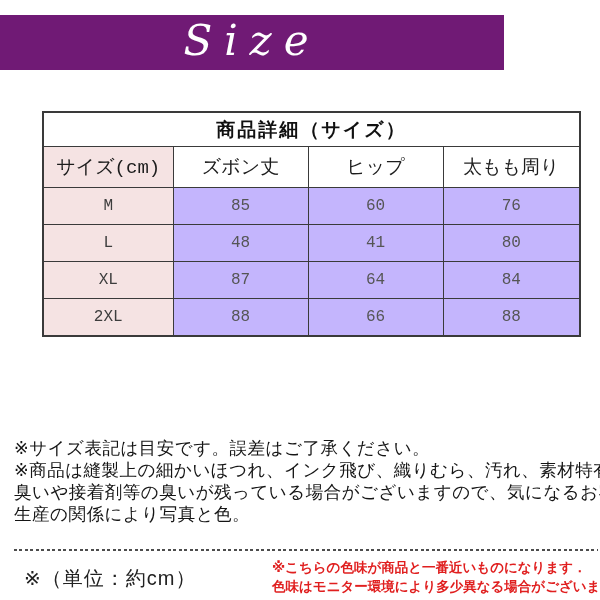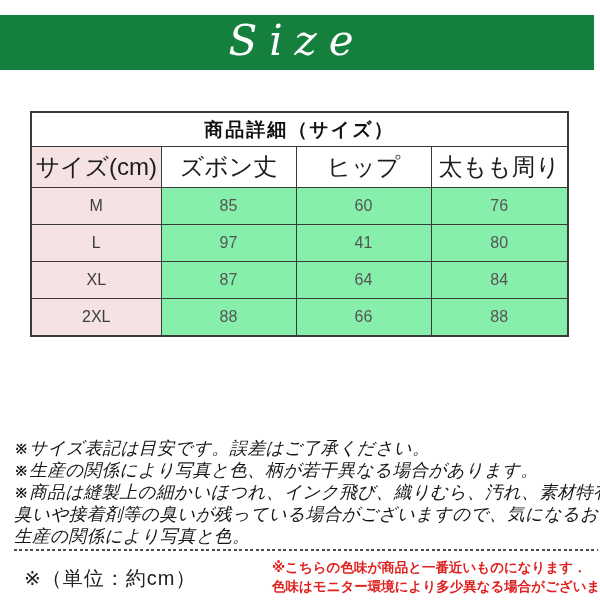--- a/index.html
+++ b/index.html
@@ -3,53 +3,53 @@
 <meta charset="utf-8">
 <style>
   html,body{margin:0;padding:0;}
   body{
     width:600px;height:600px;position:relative;background:#ffffff;
     font-family:"Liberation Sans","DejaVu Sans",sans-serif;
     color:#1a1a1a;overflow:hidden;
   }
   
   .banner{
-    position:absolute;left:0;top:15px;width:594px;height:55px;
-    background:#15803d;display:flex;align-items:center;justify-content:center;
+    position:absolute;left:0;top:15px;width:504px;height:55px;
+    background:#701a75;display:flex;align-items:center;justify-content:center;
   }
   .banner .size-title{
     color:#ffffff;font-family:"DejaVu Serif","Liberation Serif",serif;
     font-style:italic;font-size:42px;letter-spacing:12px;
     transform:translateY(-2px);
   }
   
   table.size-table{
-    position:absolute;left:30px;top:111px;width:537px;
+    position:absolute;left:42px;top:111px;width:537px;
     border-collapse:collapse;table-layout:fixed;
-    font-family:Liberation Sans, sans-serif;
+    font-family:Liberation Mono, monospace;
   }
   table.size-table td,table.size-table th{
     border:1px solid #3a3a3a;text-align:center;vertical-align:middle;
     padding:0;overflow:hidden;white-space:nowrap;
   }
   table.size-table{border:2px solid #3a3a3a;}
   .caption-row th{
     height:33px;font-size:19px;font-weight:bold;color:#111;background:#fff;
     letter-spacing:2px;
   }
-  .head-row td{height:40px;font-size:24px;color:#1c1c1c;background:#ffffff;}
-  .data-row td{height:36px;font-size:16px;color:#555;background:#86efac;}
+  .head-row td{height:40px;font-size:19px;color:#1c1c1c;background:#ffffff;}
+  .data-row td{height:36px;font-size:16px;color:#555;background:#c4b5fd;}
   td.pink{background:#f5e3e3;color:#3d3d3d;}
   .head-row td.pink{color:#1c1c1c;}
   
   .notes{
     position:absolute;left:14px;top:437px;width:580px;
     font-size:17.5px;line-height:22px;color:#151515;letter-spacing:0.5px;
   }
-  .notes div{white-space:nowrap;font-style:italic;}
+  .notes div{white-space:nowrap;}
   
   .sep{
     position:absolute;left:14px;top:549px;width:584px;height:2px;
     background:repeating-linear-gradient(90deg,#4d4d4d 0 3px,transparent 3px 5.5px);
   }
   
   .unit-note{
     position:absolute;left:24px;top:565px;font-size:20px;color:#222;
     letter-spacing:1px;
     text-align:center;
@@ -85,42 +85,41 @@
     <td>太もも周り</td>
   </tr>
   <tr class="data-row">
     <td class="pink">M</td>
     <td>85</td>
     <td>60</td>
     <td>76</td>
   </tr>
   <tr class="data-row">
     <td class="pink">L</td>
-    <td>97</td>
+    <td>48</td>
     <td>41</td>
     <td>80</td>
   </tr>
   <tr class="data-row">
     <td class="pink">XL</td>
     <td>87</td>
     <td>64</td>
     <td>84</td>
   </tr>
   <tr class="data-row">
     <td class="pink">2XL</td>
     <td>88</td>
     <td>66</td>
     <td>88</td>
   </tr>
 </tbody>
   </table>
 
 <div class="notes">
   <div>※サイズ表記は目安です。誤差はご了承ください。</div>
-  <div>※生産の関係により写真と色、柄が若干異なる場合があります。</div>
   <div>※商品は縫製上の細かいほつれ、インク飛び、織りむら、汚れ、素材特有の</div>
   <div>臭いや接着剤等の臭いが残っている場合がございますので、気になるお客様</div>
   <div>生産の関係により写真と色。</div>
 </div>
 
 <div class="sep"></div>
 
 <div class="unit-note">※（単位：約cm）</div>
 
 <div class="color-note">

